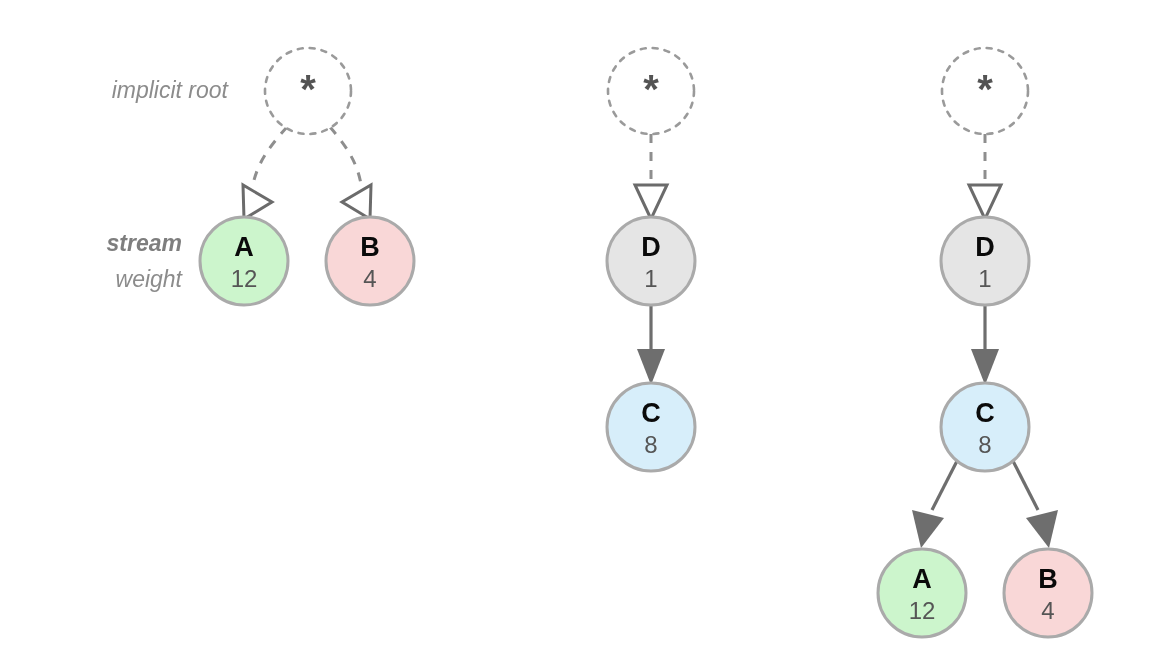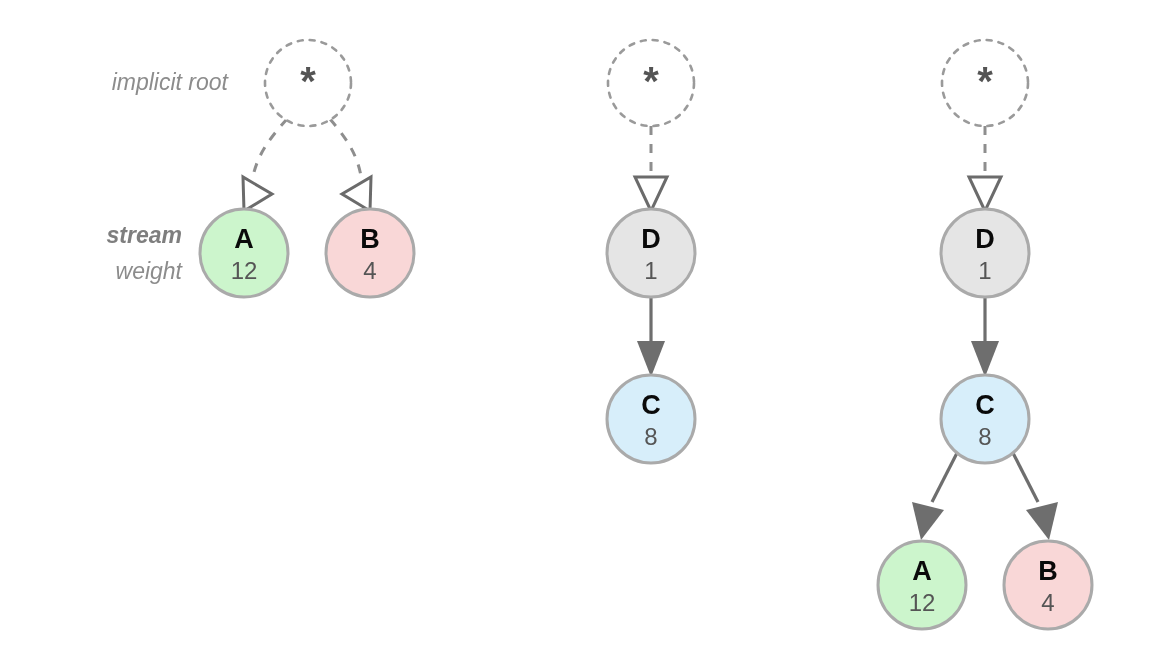--- a/index.html
+++ b/index.html
@@ -2,21 +2,21 @@
 <html><head>
 <meta charset="utf-8">
 <style>
   html,body{margin:0;padding:0;}
   body{
     width:1154px;height:672px;
     background:#ffffff;
     font-family:"Liberation Sans", sans-serif;
     overflow:hidden;
   }
-  #stage{position:relative;width:1154px;height:600px;}
+  #stage{position:relative;width:1154px;height:600px;margin-top:8px;}
   svg#diagram{position:absolute;left:0;top:0;width:1154px;height:672px;display:block;}
   .node-circle{stroke:#aaaaaa;stroke-width:3;}
   .root-circle{fill:#ffffff;stroke:#9a9a9a;stroke-width:2.6;stroke-dasharray:5 7;stroke-linecap:round;}
   .node-letter{font-family:"Liberation Sans", sans-serif;font-size:27px;font-weight:bold;fill:#0a0a0a;text-anchor:middle;}
   .node-weight{font-family:"Liberation Sans", sans-serif;font-size:24px;font-weight:normal;fill:#555555;text-anchor:middle;}
   .root-star{font-family:"Liberation Sans", sans-serif;font-size:40px;font-weight:bold;fill:#545454;text-anchor:middle;}
   .edge-dashed{stroke:#8e8e8e;stroke-width:3;fill:none;stroke-dasharray:9 9;stroke-linecap:butt;}
   .edge-solid{stroke:#6e6e6e;stroke-width:3.2;fill:none;}
   .head-hollow{fill:#ffffff;stroke:#6b6b6b;stroke-width:3;stroke-linejoin:miter;}
   .head-solid{fill:#6e6e6e;stroke:none;}

